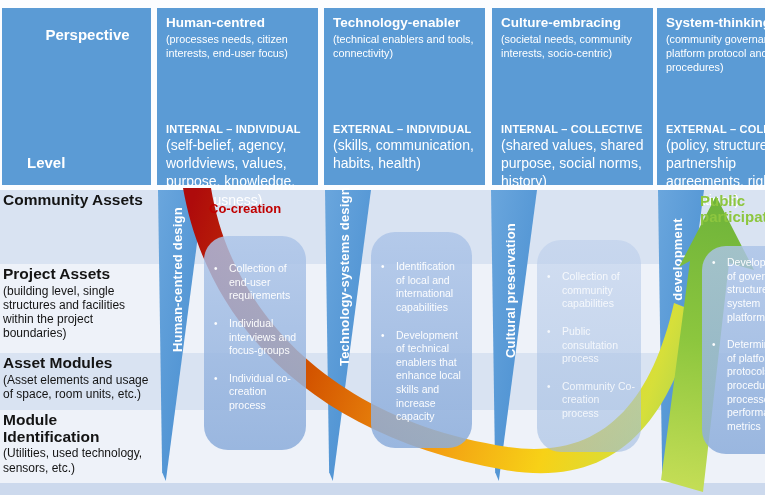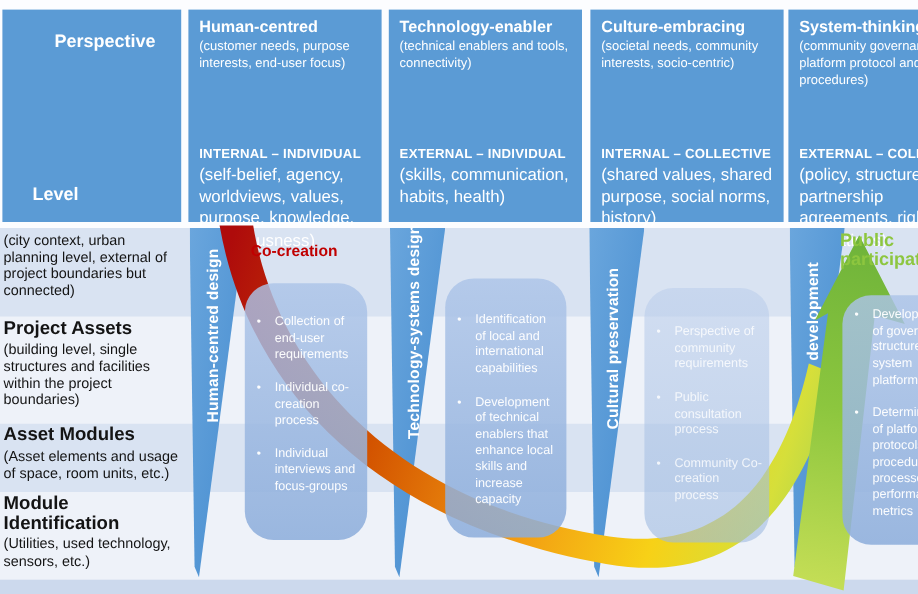--- a/index.html
+++ b/index.html
@@ -60,21 +60,21 @@
   <div class="band b4"></div>
   <div class="bottombar"></div>
 
   <div class="hdrbox corner">
     <div class="persp">Perspective</div>
     <div class="level">Level</div>
   </div>
 
   <div class="hdrbox colhdr" style="left:157px;">
     <div class="t">Human-centred</div>
-    <div class="s">(customer needs, purpose interests, end-user focus)</div>
+    <div class="s">(processes needs, citizen interests, end-user focus)</div>
     <div class="quad">
       <div class="q">INTERNAL – INDIVIDUAL</div>
       <div class="qd">(self-belief, agency, worldviews, values, purpose, knowledge, consciousness)</div>
     </div>
   </div>
   <div class="hdrbox colhdr" style="left:324px;">
     <div class="t">Technology-enabler</div>
     <div class="s">(technical enablers and tools, connectivity)</div>
     <div class="quad">
       <div class="q">EXTERNAL – INDIVIDUAL</div>
@@ -92,21 +92,21 @@
   <div class="hdrbox colhdr" style="left:657px;">
     <div class="t">System-thinking</div>
     <div class="s">(community governance, platform protocol and procedures)</div>
     <div class="quad">
       <div class="q">EXTERNAL – COLLECTIVE</div>
       <div class="qd">(policy, structure, partnership agreements, rights, regulations)</div>
     </div>
   </div>
 
   <div class="rowlab" style="top:190px;">
-    <div class="rd">(city context, urban planning level, external of project boundaries but connected)</div>
+    <div class="rt">Community Assets</div>
   </div>
   <div class="rowlab" style="top:264px;">
     <div class="rt">Project Assets</div>
     <div class="rd">(building level, single structures and facilities within the project boundaries)</div>
   </div>
   <div class="rowlab" style="top:353px;">
     <div class="rt">Asset Modules</div>
     <div class="rd">(Asset elements and usage of space, room units, etc.)</div>
   </div>
   <div class="rowlab" style="top:410px;">
@@ -140,33 +140,33 @@
         <stop offset="1" stop-color="#6eb33a"></stop>
       </linearGradient>
     </defs>
     <path d="M 183,188 C 208,330 320,438 505,470 C 610,488 668,430 697,312 L 674,303 C 650,408 598,460 508,447 C 335,421 232,315 211,188 Z" fill="url(#swooshGrad)"></path>
     <path d="M 716,196 L 754,270 L 729,263 L 703,492 L 661,480 L 690,261 L 679,267 Z" fill="url(#greenGrad)"></path>
   </svg>
 
   <div class="cbox" style="left:204px;top:236px;width:102px;height:214px;padding:26px 6px 0 0;">
     <ul>
       <li>Collection of end-user requirements</li>
+      <li>Individual interviews and focus-groups</li>
       <li>Individual co-creation process</li>
-      <li>Individual interviews and focus-groups</li>
     </ul>
   </div>
   <div class="cbox" style="left:371px;top:232px;width:101px;height:216px;padding:28px 6px 0 0;">
     <ul>
       <li>Identification of local and international capabilities</li>
       <li>Development of technical enablers that enhance local skills and increase capacity</li>
     </ul>
   </div>
   <div class="cbox faded" style="left:537px;top:240px;width:104px;height:212px;padding:30px 6px 0 0;">
     <ul>
-      <li>Perspective of community requirements</li>
+      <li>Collection of community capabilities</li>
       <li>Public consultation process</li>
       <li>Community Co-creation process</li>
     </ul>
   </div>
   <div class="cbox" style="left:702px;top:246px;width:104px;height:208px;padding:10px 6px 0 0;">
     <ul>
       <li>Development of governance structures and system platforms</li>
       <li>Determination of platform protocols, procedures, processes, performance metrics</li>
     </ul>
   </div>

